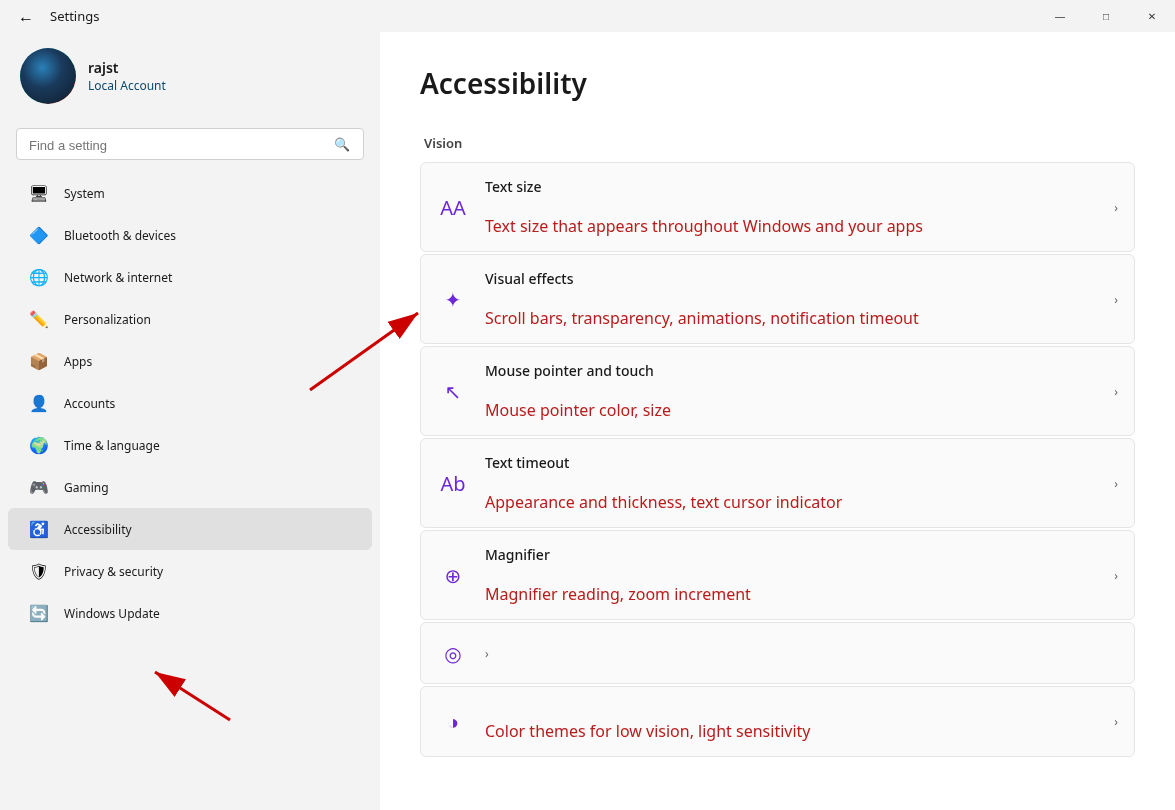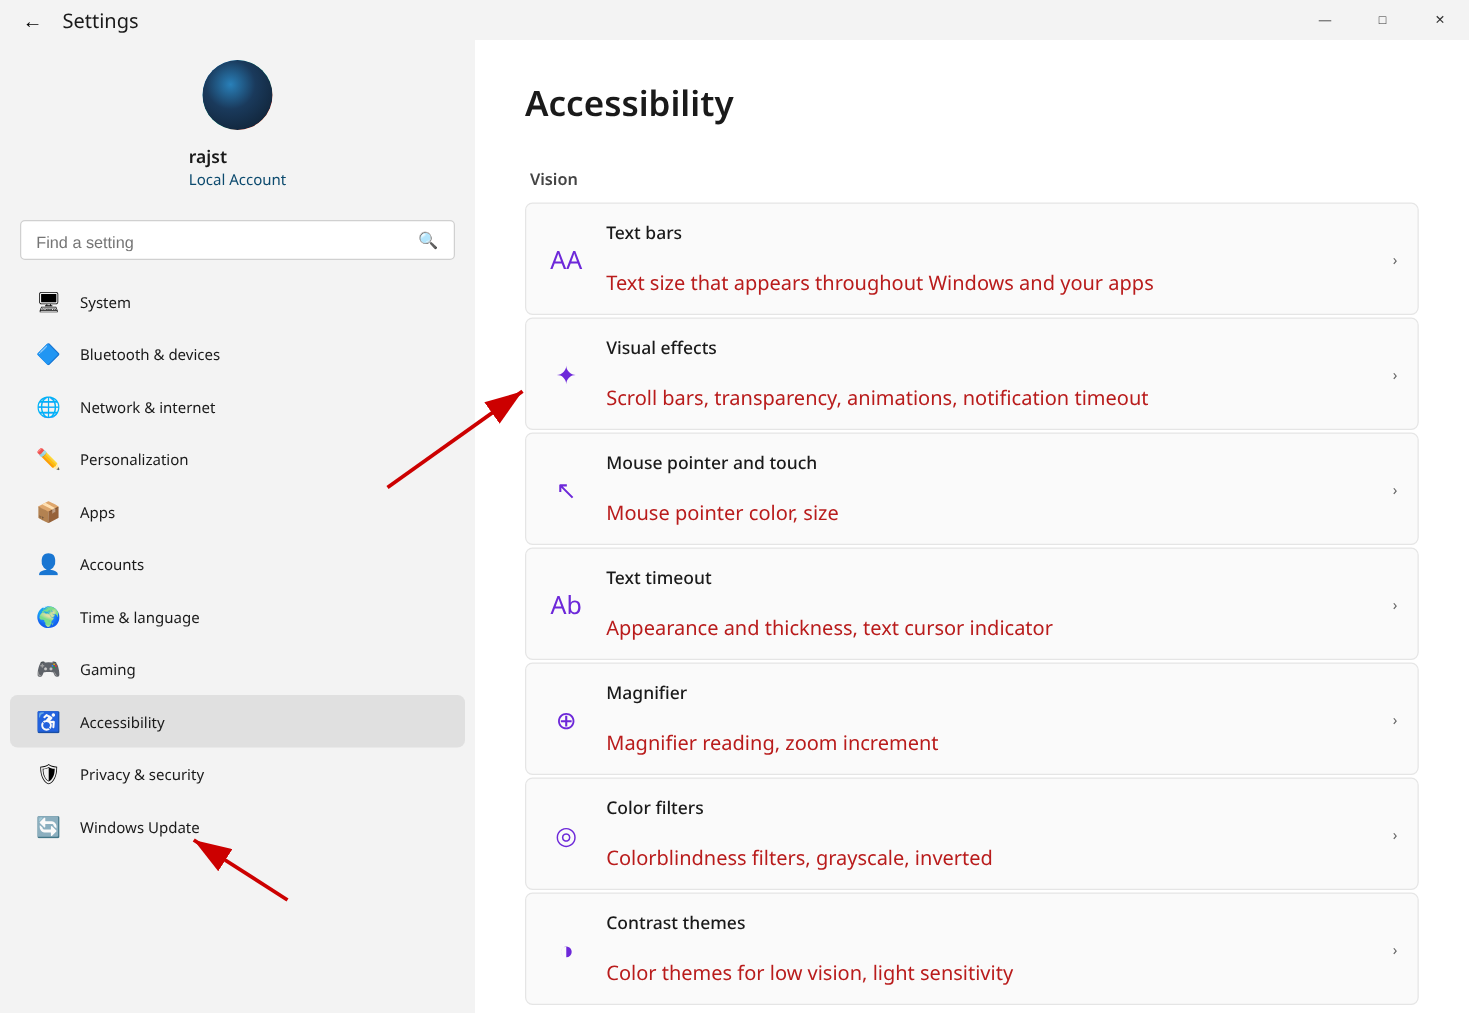--- a/index.html
+++ b/index.html
@@ -22,21 +22,21 @@
       padding: 0 0 0 12px;
       height: 32px;
       flex-shrink: 0;
     }
     .titlebar-left {
       display: flex;
       align-items: center;
       gap: 10px;
     }
     .titlebar-title {
-      font-size: 16px;
+      font-size: 13px;
       color: #1a1a1a;
     }
     .titlebar-controls {
       display: flex;
     }
     .titlebar-btn {
       width: 46px;
       height: 32px;
       display: flex;
       align-items: center;
@@ -66,21 +66,20 @@
       padding-bottom: 10px;
     }
 
     
     .user-profile {
       display: flex;
       align-items: center;
       padding: 16px 20px;
       gap: 12px;
       cursor: pointer;
-      flex-direction: column;
     }
     .avatar {
       width: 56px;
       height: 56px;
       border-radius: 50%;
       background: linear-gradient(135deg, #1a5276, #2e86c1, #148f77, #1abc9c, #e74c3c, #f39c12);
       display: flex;
       align-items: center;
       justify-content: center;
       overflow: hidden;
@@ -307,21 +306,21 @@
       </nav>
   </div>
 
   <div class="content">
     <h1 class="page-title">Accessibility</h1>
     <div class="section-label">Vision</div>
     <div class="settings-list" id="settings-list">
         <div class="settings-item">
           <div class="settings-item-icon">AA</div>
           <div class="settings-item-text">
-            <div class="settings-item-title">Text bars</div>
+            <div class="settings-item-title">Text size</div>
             <div class="settings-item-desc">Text size that appears throughout Windows and your apps</div>
           </div>
           <span class="settings-item-chevron">›</span>
         </div>
         <div class="settings-item">
           <div class="settings-item-icon">✦</div>
           <div class="settings-item-text">
             <div class="settings-item-title">Visual effects</div>
             <div class="settings-item-desc">Scroll bars, transparency, animations, notification timeout</div>
           </div>
@@ -346,30 +345,25 @@
         <div class="settings-item">
           <div class="settings-item-icon">⊕</div>
           <div class="settings-item-text">
             <div class="settings-item-title">Magnifier</div>
             <div class="settings-item-desc">Magnifier reading, zoom increment</div>
           </div>
           <span class="settings-item-chevron">›</span>
         </div>
         <div class="settings-item">
           <div class="settings-item-icon">◎</div>
-          <div class="settings-item-text">
-            <div class="settings-item-title">Color filters</div>
-            <div class="settings-item-desc">Colorblindness filters, grayscale, inverted</div>
-          </div>
           <span class="settings-item-chevron">›</span>
         </div>
         <div class="settings-item">
           <div class="settings-item-icon">◑</div>
           <div class="settings-item-text">
-            <div class="settings-item-title">Contrast themes</div>
             <div class="settings-item-desc">Color themes for low vision, light sensitivity</div>
           </div>
           <span class="settings-item-chevron">›</span>
         </div>
       </div>
   </div>
 </div>
 
 <svg class="arrows-overlay" xmlns="http://www.w3.org/2000/svg">
 

